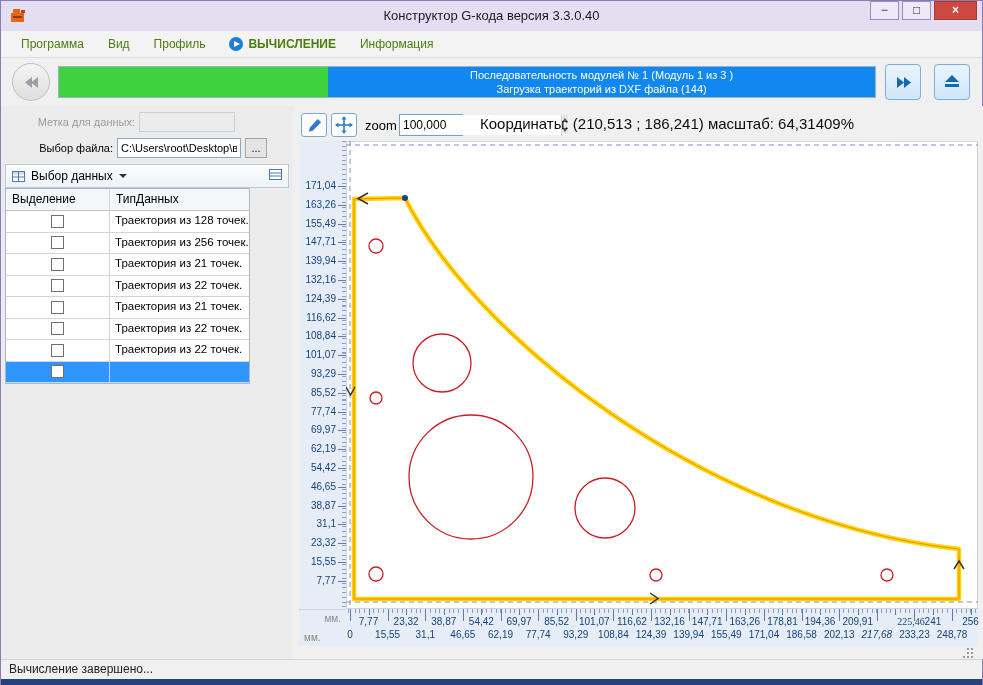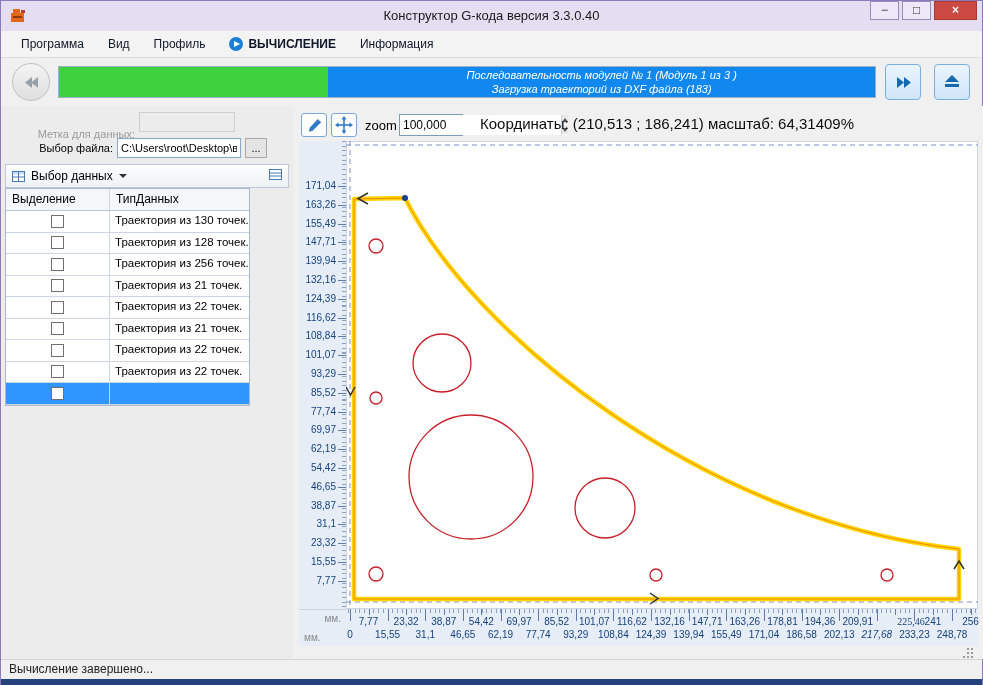--- a/index.html
+++ b/index.html
@@ -17,21 +17,21 @@
   .winbtns { position:absolute; right:5px; top:0; display:flex; gap:3px; }
   .wbtn { width:29px; height:19px; border:1px solid #9a8cb8; background:#eee8f8;
     font-size:12px; line-height:17px; text-align:center; color:#333; cursor:default; }
   .wbtn.close { width:43px; background:#cc4a42; border-color:#a83830; color:#fff;
     font-weight:bold; }
 
   
   .menubar { position:absolute; left:0; top:30px; width:100%; height:27px;
     background:#f3f3f3; border-bottom:1px solid #dedede; display:flex;
     align-items:center; padding-left:8px; }
-  .menu-item { padding:4px 12px; font-size:12px; color:#0f172a; display:flex;
+  .menu-item { padding:4px 12px; font-size:12px; color:#4d7c0f; display:flex;
     align-items:center; gap:5px; }
   .menu-item.strong { font-weight:bold; }
   .play-ico { display:inline-block; width:14px; height:14px; border-radius:50%;
     background:#1d7fd6; position:relative; }
   .play-ico::after { content:""; position:absolute; left:5px; top:3.5px;
     border-left:6px solid #fff; border-top:3.5px solid transparent;
     border-bottom:3.5px solid transparent; }
 
   
   .toolbar { position:absolute; left:0; top:57px; width:100%; height:48px;
@@ -41,21 +41,21 @@
     background:linear-gradient(#f4f4f4,#dedede);
     display:flex; align-items:center; justify-content:center; }
   .nav-btn.back { left:11px; }
   .sq-btn { position:absolute; top:6px; width:36px; height:36px;
     border:1px solid #79aede; border-radius:4px;
     background:linear-gradient(#eaf4fd,#cfe6fa);
     display:flex; align-items:center; justify-content:center; }
   .sq-btn.ff { left:884px; }
   .sq-btn.eject { left:933px; }
   .progress { position:absolute; left:57px; top:8px; width:818px; height:32px;
-    border:1px solid #9fb0c4; display:flex; overflow:hidden; background:#1187f0;font-style:italic; }
+    border:1px solid #9fb0c4; display:flex; overflow:hidden; background:#1187f0; }
   .progress-complete { background:#3fd23f; height:100%; }
   .progress-rest { flex:1; background:#1187f0; color:#fff; font-size:11px;
     display:flex; flex-direction:column; align-items:center; justify-content:center;
     line-height:14px; white-space:nowrap; }
 
   
   .left-panel { position:absolute; left:0; top:0; width:292px; height:553px;
     background:#ececec; }
   .lbl { position:absolute; font-size:11px; white-space:nowrap; }
   .lbl.gray { color:#9b9b9b; }
@@ -195,41 +195,41 @@
     <div class="nav-btn back">
       <svg width="20" height="19" viewBox="0 0 20 19">
         <polygon points="17,4 17,15 10,9.5" fill="#98a0aa"></polygon>
         <polygon points="11,4 11,15 4,9.5" fill="#98a0aa"></polygon>
       </svg>
     </div>
     <div class="progress">
       <div class="progress-complete" style="width: 33%;"></div>
       <div class="progress-rest">
         <span>Последовательность модулей № 1 (Модуль 1 из 3 )</span>
-        <span>Загрузка траекторий из DXF файла (183)</span>
+        <span>Загрузка траекторий из DXF файла (144)</span>
       </div>
     </div>
     <div class="sq-btn ff">
       <svg width="21" height="19" viewBox="0 0 21 19">
         <polygon points="4,4 4,15 11,9.5" fill="#1468b0"></polygon>
         <polygon points="11,4 11,15 18,9.5" fill="#1468b0"></polygon>
       </svg>
     </div>
     <div class="sq-btn eject">
       <svg width="20" height="18" viewBox="0 0 20 18">
         <polygon points="10,2 17,9 3,9" fill="#1468b0"></polygon>
         <rect x="3" y="11" width="14" height="3" fill="#1468b0"></rect>
       </svg>
     </div>
   </div>
 
   <div class="main">
 
     <div class="left-panel">
-      <div class="lbl gray" style="left:8px;top:22px;width:126px;text-align:right;">Метка для данных:</div>
+      <div class="lbl gray" style="left:8px;top:10px;width:126px;text-align:right;">Метка для данных:</div>
       <input class="tbox disabled" style="left: 138px; top: 6px; width: 96px;" value="">
       <div class="lbl" style="left:8px;top:36px;width:104px;text-align:right;color:#000;">Выбор файла:</div>
       <input class="tbox" style="left: 116px; top: 32px; width: 124px;" value="C:\Users\root\Desktop\в">
       <div class="browse-btn">...</div>
 
       <div class="dd-strip">
         <svg width="13" height="13" viewBox="0 0 13 13">
           <rect x="0.5" y="1.5" width="12" height="10" fill="#fff" stroke="#4a7ab0"></rect>
           <rect x="1" y="2" width="11" height="2.5" fill="#c9ddf2"></rect>
           <line x1="0.5" y1="7" x2="12.5" y2="7" stroke="#4a7ab0"></line>
@@ -245,26 +245,20 @@
           </svg>
         </span>
       </div>
 
       <div class="ttable">
         <div class="thead">
           <div class="th1">Выделение</div>
           <div class="th2">ТипДанных</div>
         </div>
         <div>
-            <div class="trow">
-              <div class="tc1">
-                <span class="cb"></span>
-              </div>
-              <div class="tc2">Траектория из 130 точек.</div>
-            </div>
             <div class="trow">
               <div class="tc1">
                 <span class="cb"></span>
               </div>
               <div class="tc2">Траектория из 128 точек.</div>
             </div>
             <div class="trow">
               <div class="tc1">
                 <span class="cb"></span>
               </div>

